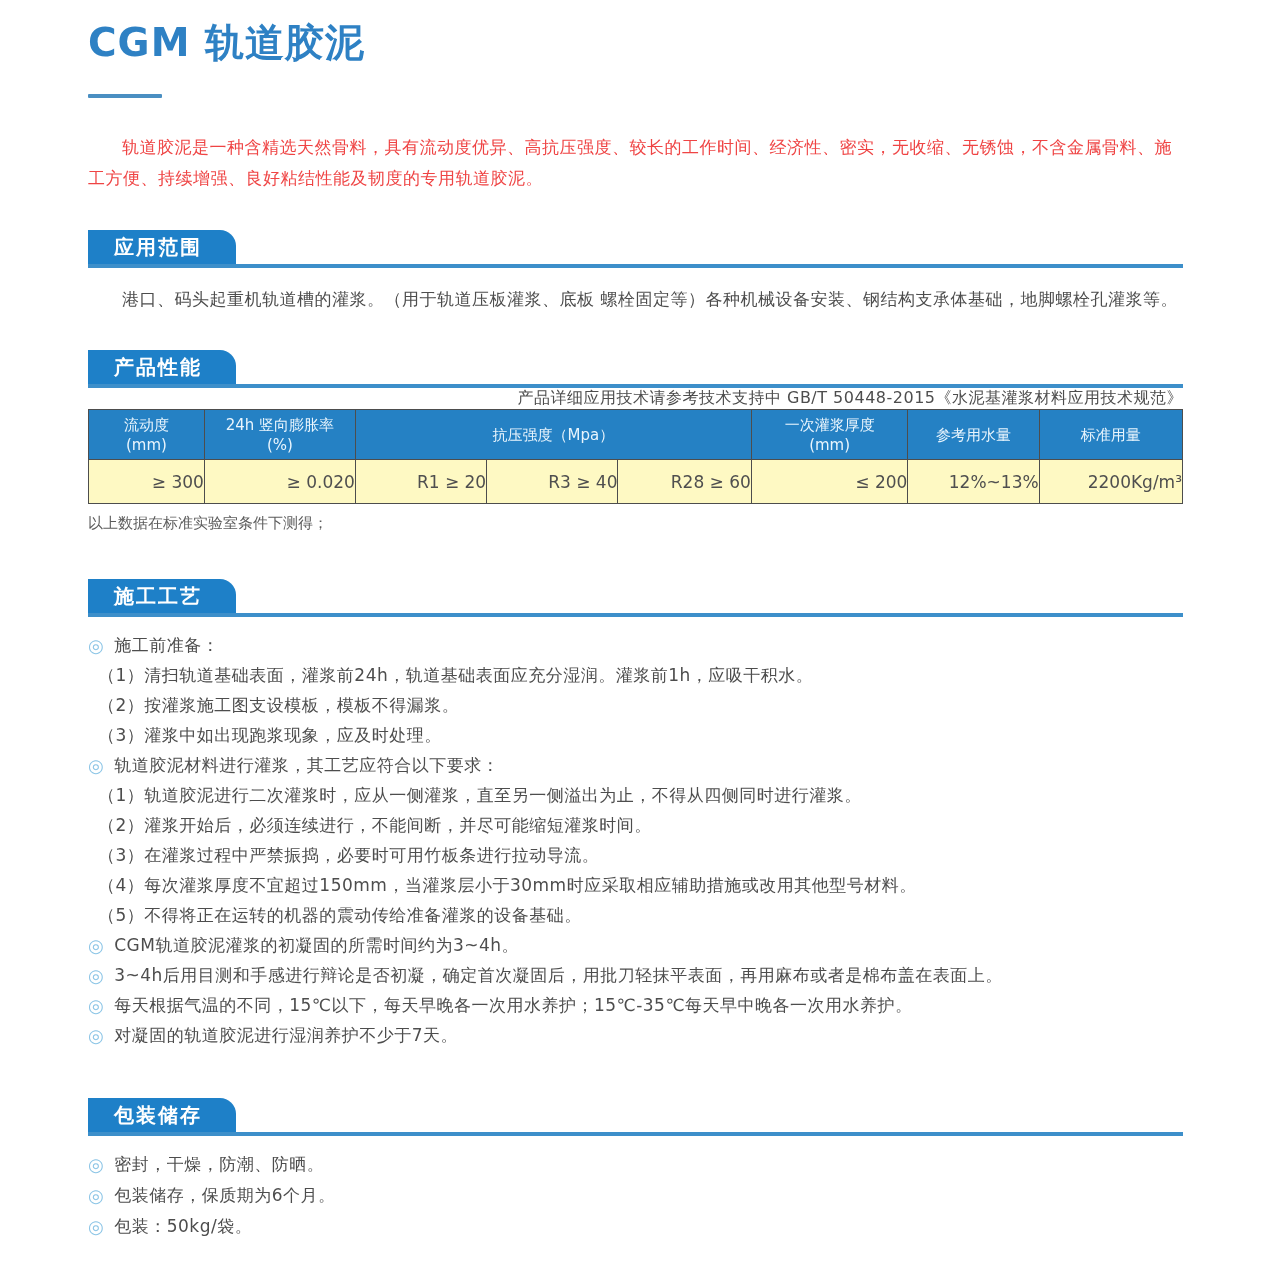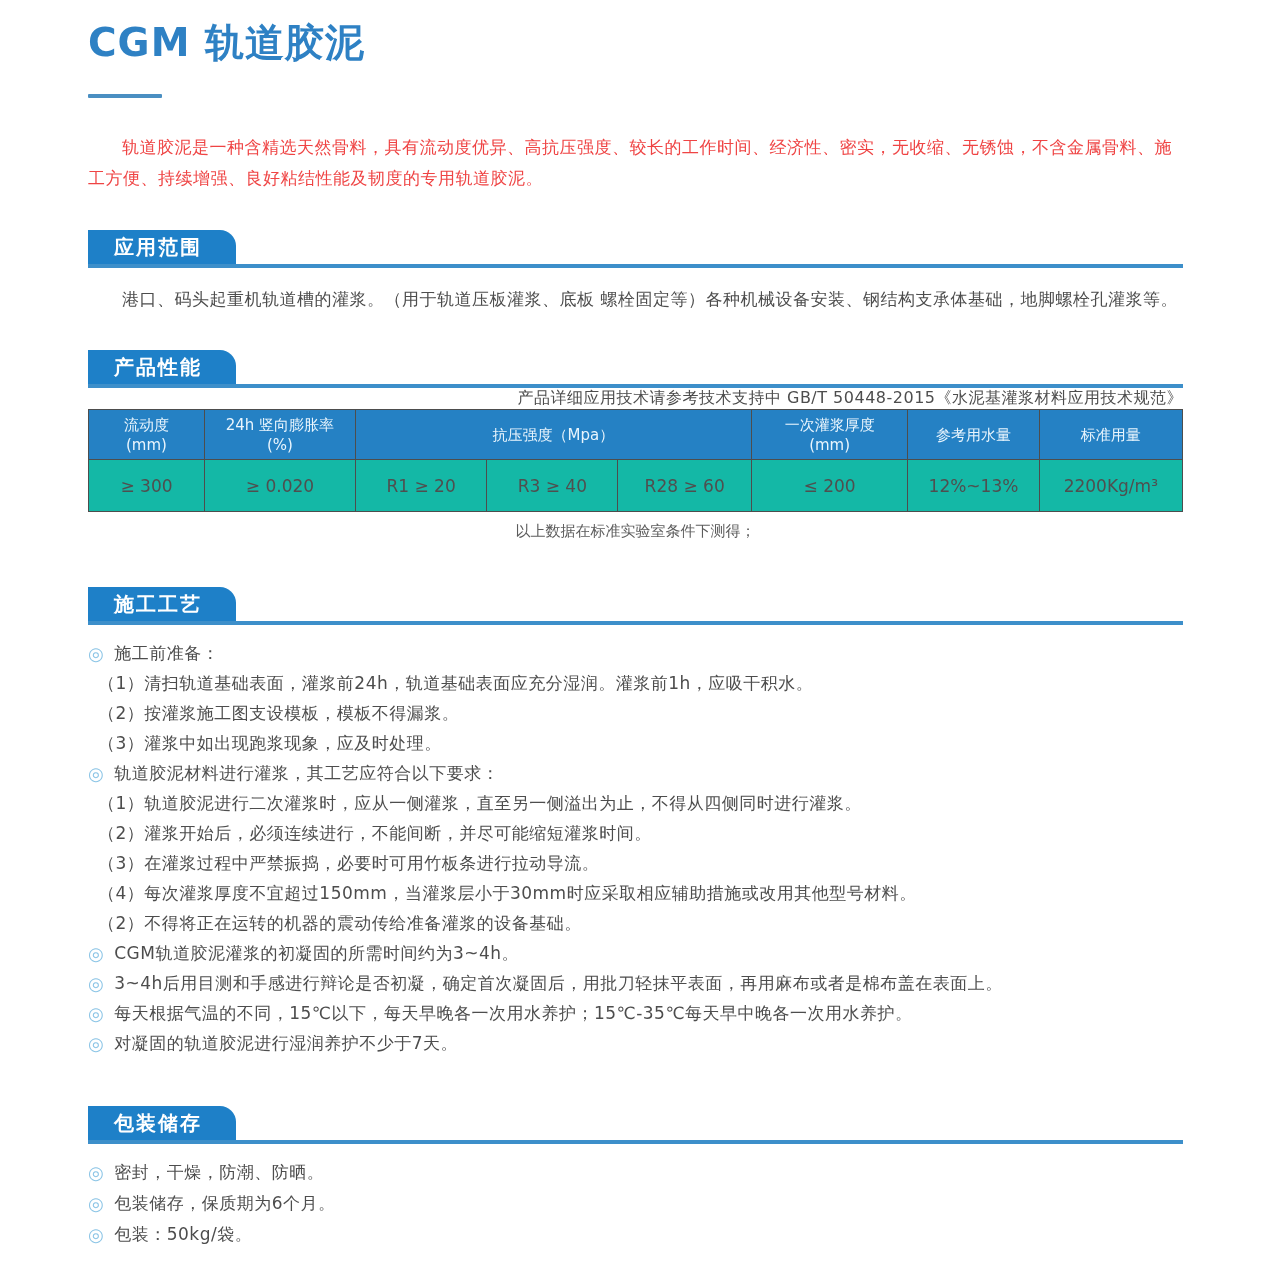--- a/index.html
+++ b/index.html
@@ -83,30 +83,30 @@
   table.perf th {
     background: #2581c4;
     color: #e9f5fd;
     font-weight: normal;
     font-size: 15px;
     line-height: 20px;
     height: 50px;
     padding: 4px 2px;
   }
   table.perf td {
-    background: #14b8a6;
+    background: #fef9c3;
     color: #4f4f4f;
     font-size: 17px;
-    height: 52px;
+    height: 44px;
+    text-align: right;
   }
   .table-footnote {
     margin-top: 10px;
     font-size: 15px;
     color: #5c5c5c;
-    text-align: center;
   }
 
   .list { margin-top: 18px; }
   .li {
     font-size: 17px;
     color: #4d4d4d;
     line-height: 21px;
     margin-bottom: 9px;
     letter-spacing: 0.5px;
     display: flex;
@@ -221,21 +221,21 @@
     <div class="li num">
       <span class="li-text">（2）灌浆开始后，必须连续进行，不能间断，并尽可能缩短灌浆时间。</span>
     </div>
     <div class="li num">
       <span class="li-text">（3）在灌浆过程中严禁振捣，必要时可用竹板条进行拉动导流。</span>
     </div>
     <div class="li num">
       <span class="li-text">（4）每次灌浆厚度不宜超过150mm，当灌浆层小于30mm时应采取相应辅助措施或改用其他型号材料。</span>
     </div>
     <div class="li num">
-      <span class="li-text">（2）不得将正在运转的机器的震动传给准备灌浆的设备基础。</span>
+      <span class="li-text">（5）不得将正在运转的机器的震动传给准备灌浆的设备基础。</span>
     </div>
     <div class="li bullet">
       <span class="dot">◎</span>
       <span class="li-text">CGM轨道胶泥灌浆的初凝固的所需时间约为3~4h。</span>
     </div>
     <div class="li bullet">
       <span class="dot">◎</span>
       <span class="li-text">3~4h后用目测和手感进行辩论是否初凝，确定首次凝固后，用批刀轻抹平表面，再用麻布或者是棉布盖在表面上。</span>
     </div>
     <div class="li bullet">

